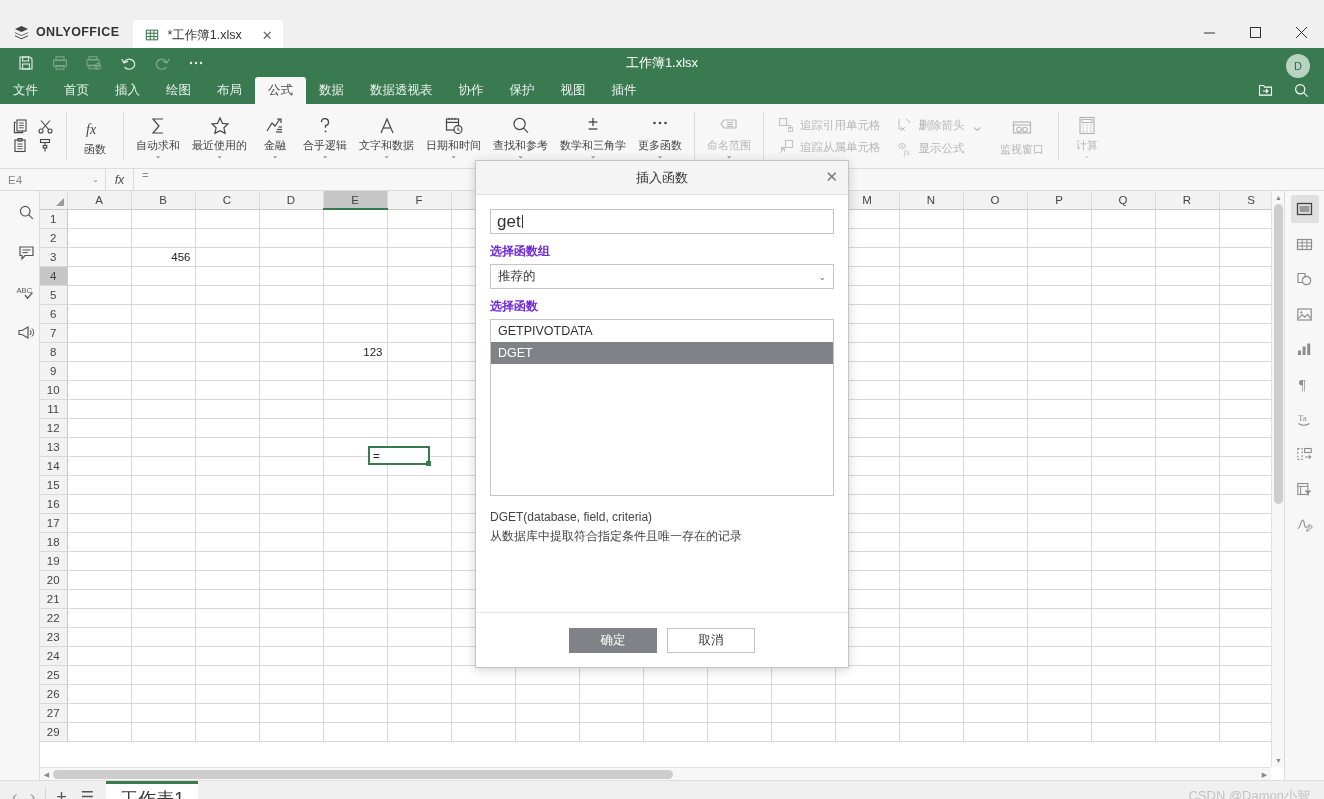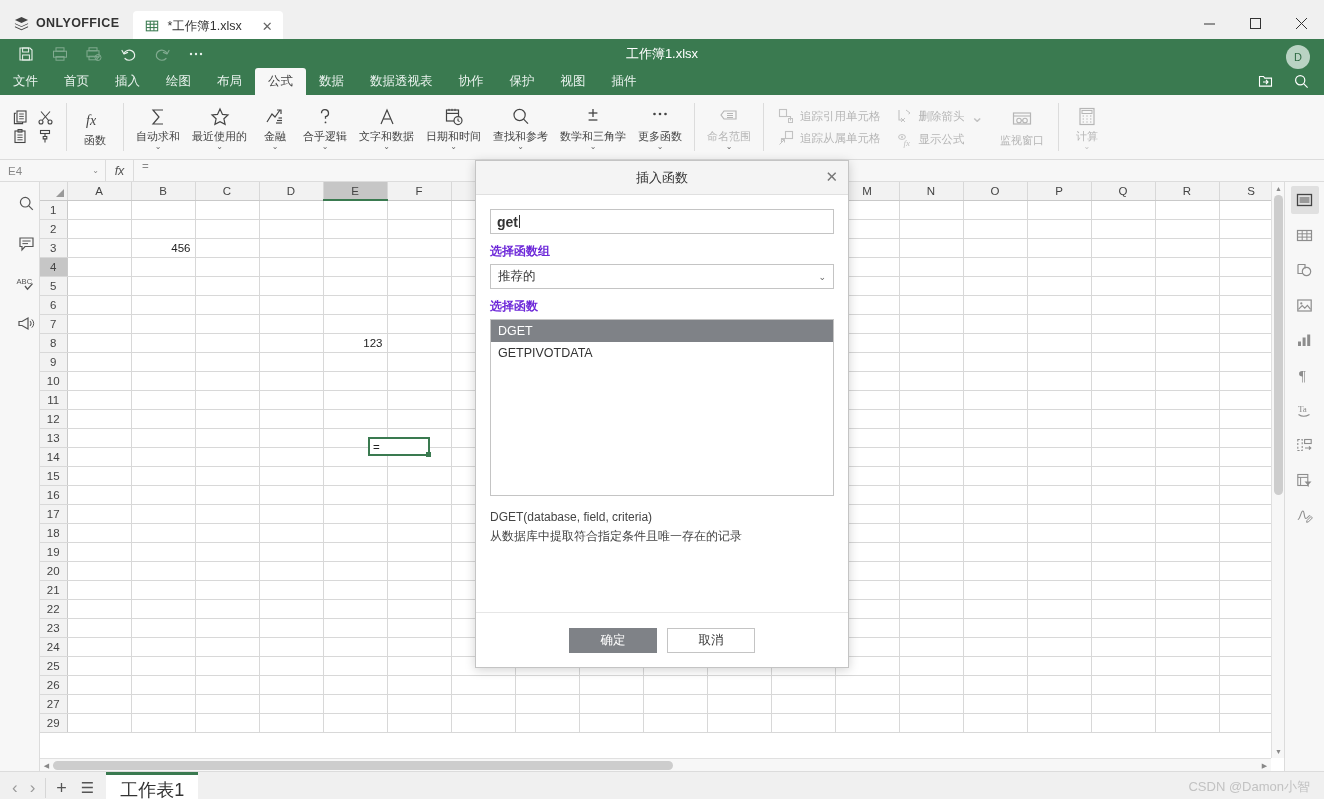--- a/index.html
+++ b/index.html
@@ -6,21 +6,21 @@
   html, body {
     width: 1324px; height: 799px;
     font-family: "Liberation Sans", "DejaVu Sans", sans-serif;
     overflow: hidden;
     background: #f0f0f0;
   }
   body { position: relative; }
 
   
   .titlebar {
-    height: 39px; background: #f0f0f0;
+    height: 48px; background: #f0f0f0;
     display: flex; align-items: flex-end; position: relative;
   }
   .brand {
     display: flex; align-items: center; gap: 7px;
     height: 32px; padding: 0 14px 0 14px;
     font-size: 12.5px; font-weight: bold; color: #333; letter-spacing: .4px;
   }
   .brand-logo { width: 15px; height: 15px; display:block; }
   .doctab {
     display: flex; align-items: center; gap: 8px;
@@ -175,21 +175,21 @@
   }
   .modal-head {
     height: 34px; background: #f4f4f4; border-bottom: 1px solid #e0e0e0;
     display:flex; align-items:center; justify-content: center; position: relative;
   }
   .modal-title { font-size: 13px; color: #333; }
   .modal-close { position:absolute; right: 10px; top: 8px; color:#777; font-size:15px; line-height:15px;}
   .modal-body { flex: 1; padding: 14px 14px 0; }
   .srch-input {
     width: 100%; height: 25px; border: 1px solid #c4c4c4; padding: 0 6px;
-    font-size: 14px; color: #333; display:flex; align-items:center; background:#fff;font-weight:bold;
+    font-size: 17px; color: #333; display:flex; align-items:center; background:#fff;
   }
   .srch-input .caret-bar { width:1px; height: 13px; background:#333; margin-left: 1px;}
   .fld-label { font-size: 12px; color:#6d28d9; font-weight: bold; margin: 9px 0 4px;}
   .sel-box {
     width:100%; height: 25px; border: 1px solid #c4c4c4; background:#fff;
     display:flex; align-items:center; justify-content: space-between;
     padding: 0 7px; font-size: 12.5px; color:#333;
   }
   .list-box {
     width: 100%; height: 177px; border: 1px solid #c4c4c4; background:#fff; overflow: hidden;
@@ -1392,22 +1392,22 @@
     </div>
 
     <div class="fld-label">选择函数组</div>
     <div class="sel-box">
       <span>推荐的</span>
       <span style="font-size:9px;color:#666">⌄</span>
     </div>
 
     <div class="fld-label">选择函数</div>
     <div class="list-box">
+      <div class="list-item">GETPIVOTDATA</div>
       <div class="list-item selected">DGET</div>
-      <div class="list-item">GETPIVOTDATA</div>
     </div>
 
     <div class="desc">
       <div class="desc-sig">DGET(database, field, criteria)</div>
       <div class="desc-txt">从数据库中提取符合指定条件且唯一存在的记录</div>
     </div>
   </div>
   <div class="modal-foot">
     <div class="btn primary">确定</div>
     <div class="btn secondary">取消</div>

